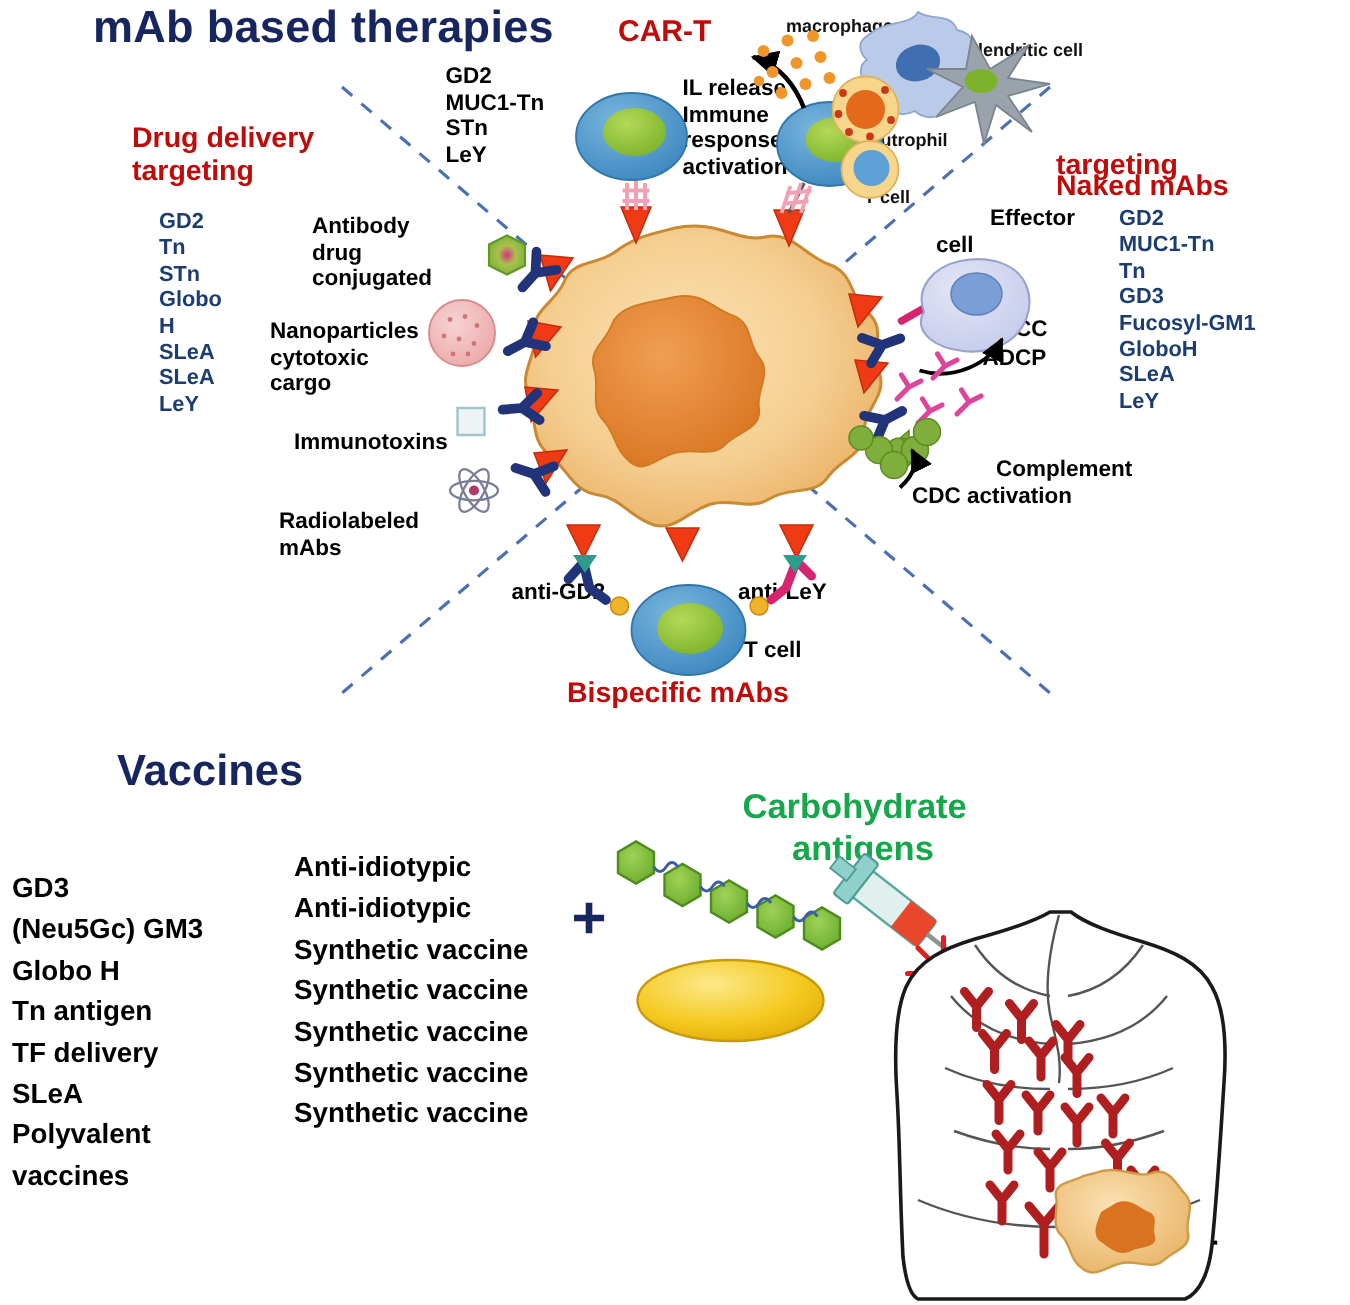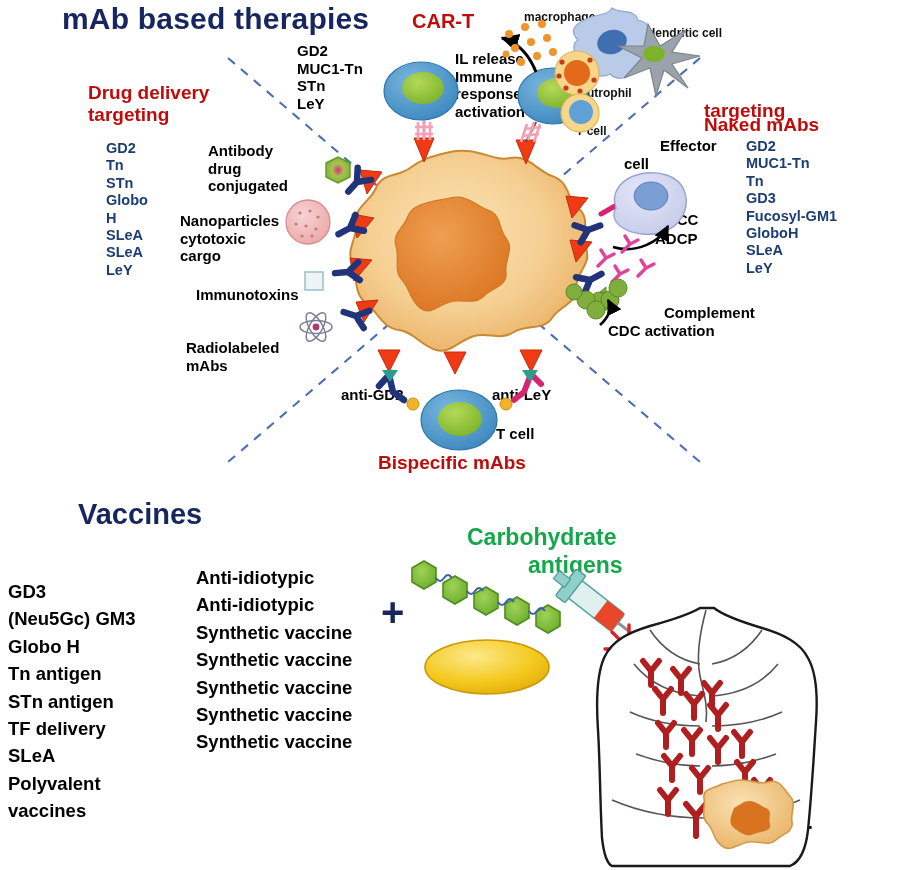--- a/index.html
+++ b/index.html
@@ -108,38 +108,37 @@
 
   <div class="abs t-black" style="left:418px;top:298px;font-size:21px;font-weight:bold;">Tumor cell</div>
 
   <div class="abs title-vac t-navy" style="left:78px;top:498px;">Vaccines</div>
 
   <div class="abs vac-lst" style="left:8px;top:578px;">
     <div>GD3</div>
     <div>(Neu5Gc) GM3</div>
     <div>Globo H</div>
     <div>Tn antigen</div>
-    <div>STn antigen</div>
     <div>TF delivery</div>
     <div>SLeA</div>
     <div>Polyvalent</div>
     <div>vaccines</div>
   </div>
 
   <div class="abs vac-lst" style="left:196px;top:564px;">
     <div>Anti-idiotypic</div>
     <div>Anti-idiotypic</div>
     <div>Synthetic vaccine</div>
     <div>Synthetic vaccine</div>
     <div>Synthetic vaccine</div>
     <div>Synthetic vaccine</div>
     <div>Synthetic vaccine</div>
   </div>
 
-  <div class="abs carb t-green" style="left:467px;top:524px;text-align:right;">Carbohydrate</div>
+  <div class="abs carb t-green" style="left:495px;top:524px;text-align:right;">Carbohydrate</div>
   <div class="abs carb t-green" style="left:528px;top:552px;">antigens</div>
 
   <div class="abs" style="left:381px;top:592px;font-size:40px;font-weight:bold;color:#17265e;line-height:40px;">+</div>
 
   <div class="abs" style="left:436px;top:653px;font-size:21px;font-weight:bold;color:#1a1a1a;">adjuvant</div>
 
   <div class="abs" style="left:742px;top:818px;font-size:23px;font-weight:bold;color:#000;">Tumor</div>
 
   <svg class="abs" style="left:0;top:0;" width="900" height="870" viewBox="0 0 900 870">
     <defs>

